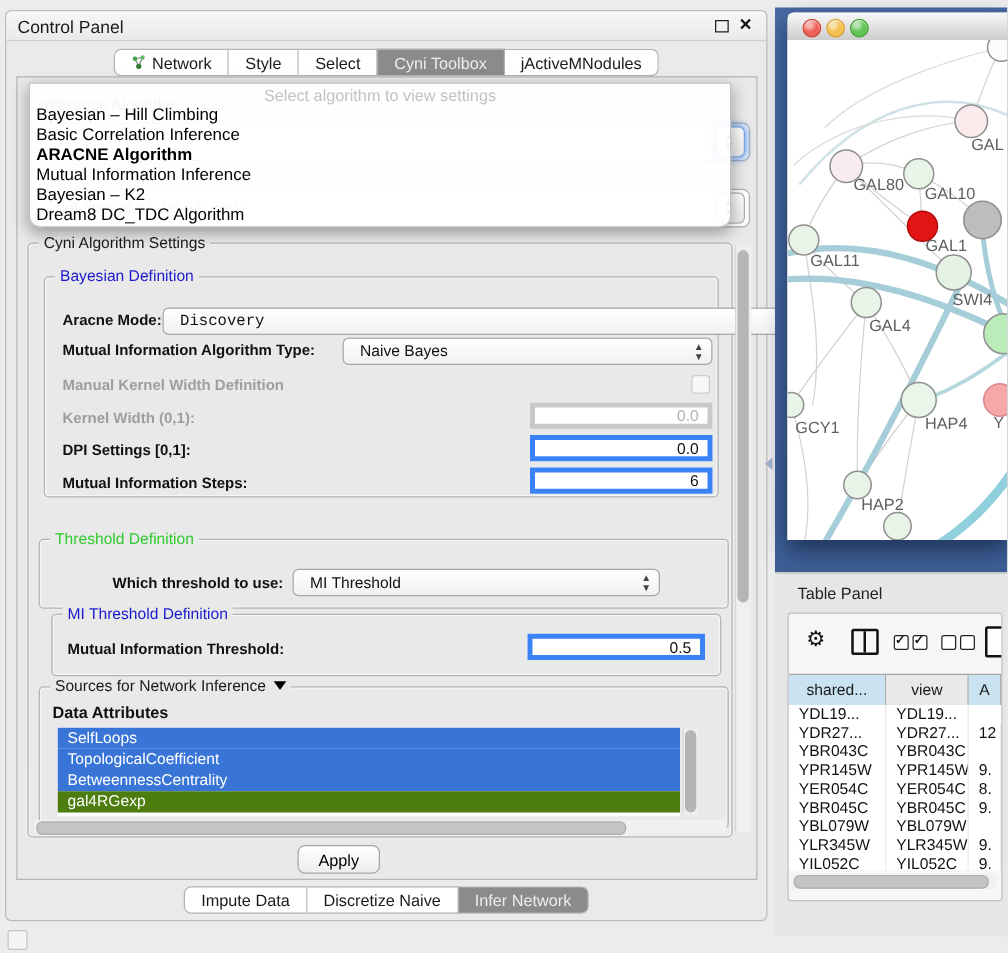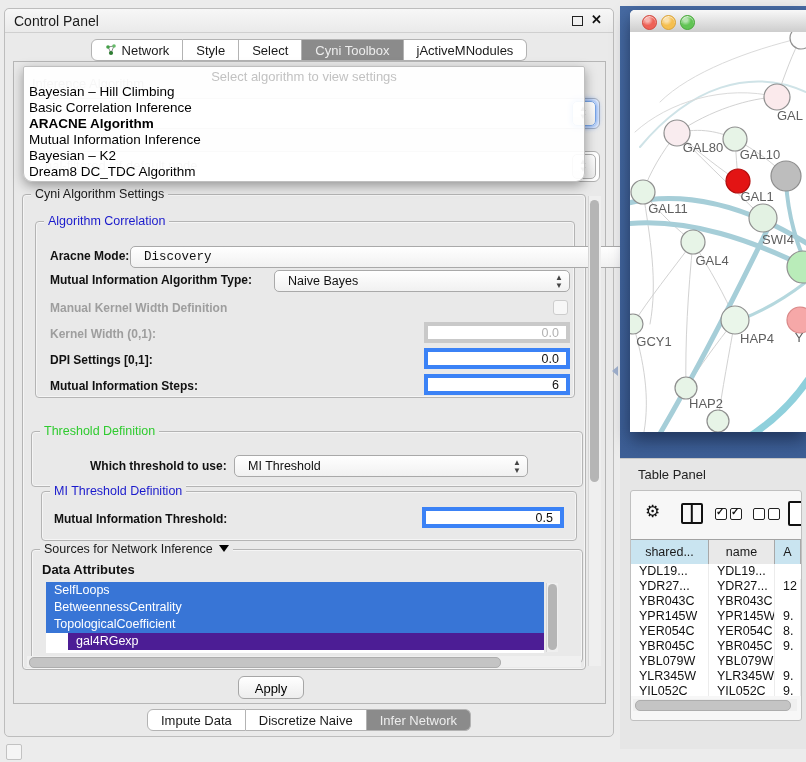--- a/index.html
+++ b/index.html
@@ -149,21 +149,21 @@
         <span class="gtxt">gal-filtered sif default node</span>
         <span class="gstep">
             <span class="stepglyph">▲<br>▼</span>
           </span>
       </div>
 
       <div class="fieldset abs" style="left:8px;top:132px;width:562px;height:474px;">
         <span class="legend">Cyni Algorithm Settings</span>
 
         <div class="fieldset abs" style="left:12px;top:26px;width:538px;height:175px;">
-          <span class="legend blue">Algorithm Correlation</span>
+          <span class="legend blue">Bayesian Definition</span>
 
           <span class="flabel abs" style="left:14px;top:27px;">Aracne Mode:</span>
           <div class="combo" style="left:94px;top:24px;width:508px;font-family:Liberation Mono, monospace;">
             <span class="ctxt">Discovery</span>
             <span class="carrows">▲<br>▼</span>
           </div>
 
           <span class="flabel abs" style="left:14px;top:51px;">Mutual Information Algorithm Type:</span>
           <div class="combo" style="left:238px;top:48px;width:296px;">
             <span class="ctxt">Naive Bayes</span>
@@ -197,23 +197,23 @@
           <span class="legend blue">MI Threshold Definition</span>
           <span class="flabel abs" style="left:12px;top:20px;">Mutual Information Threshold:</span>
           <input class="field" style="left: 380px; top: 15px; width: 142px;" value="0.5">
         </div>
 
         <div class="fieldset abs" style="left:8px;top:354px;width:550px;height:112px;">
           <span class="legend"><span>Sources for Network Inference</span><span class="src-arrow"></span></span>
           <span class="flabel abs" style="left:10px;top:12px;font-size:13px;">Data Attributes</span>
           <div id="attr-list" class="abs" style="left:14px;top:32px;width:498px;height:71px;">
               <div class="attr-item" style="background: rgb(56, 117, 214);">SelfLoops</div>
+              <div class="attr-item" style="background: rgb(56, 117, 214);">TopologicalCoefficient</div>
               <div class="attr-item" style="background: rgb(56, 117, 214);">BetweennessCentrality</div>
-              <div class="attr-item" style="background: rgb(56, 117, 214);">TopologicalCoefficient</div>
-              <div class="attr-item" style="background: #4c1d95; margin-left: 22px;">gal4RGexp</div>
+              <div class="attr-item" style="background: #4d7c0f;">gal4RGexp</div>
             </div>
           <div class="vtrack abs" style="left:514px;top:33px;width:11px;height:69px;">
             <div class="vthumb" style="top:1px;height:66px;"></div>
           </div>
         </div>
 
         <div class="htrack abs" style="left:4px;top:461px;width:554px;height:11px;">
           <div class="hthumb" style="left:2px;width:470px;"></div>
         </div>
       </div>
@@ -319,21 +319,21 @@
   <div id="table-panel" class="abs">
     <span class="tp-title abs">Table Panel</span>
     <div id="tp-inner" class="abs">
       <span class="gear abs">⚙</span>
       <span class="split-icon abs"></span>
       <span class="cbgroup abs"><span class="cb checked"></span><span class="cb checked"></span></span>
       <span class="cbgroup2 abs"><span class="cb"></span><span class="cb"></span></span>
       <span class="page-icon abs"></span>
       <div id="tbl-head" class="abs">
           <div class="hcell sel" style="width: 78px; flex: 0 0 78px;">shared...</div>
-          <div class="hcell" style="width: 66px; flex: 0 0 66px;">name</div>
+          <div class="hcell" style="width: 66px; flex: 0 0 66px;">view</div>
           <div class="hcell sel" style="width: 26px; flex: 0 0 26px;">A</div>
         </div>
       <div id="tbl-body" class="abs">
           <div class="trow">
             <div class="tcell" style="width: 78px; flex: 0 0 78px;">YDL19...</div>
             <div class="tcell" style="width: 66px; flex: 0 0 66px;">YDL19...</div>
             <div class="tcell" style="width: 26px; flex: 0 0 26px; margin-left: 48px;">13</div>
           </div>
           <div class="trow">
             <div class="tcell" style="width: 78px; flex: 0 0 78px;">YDR27...</div>

